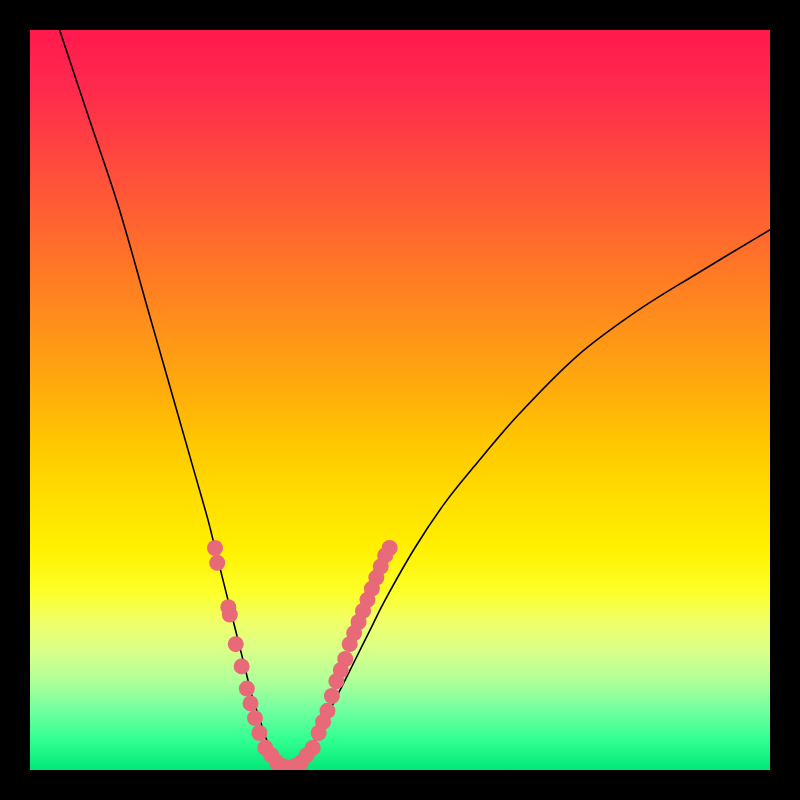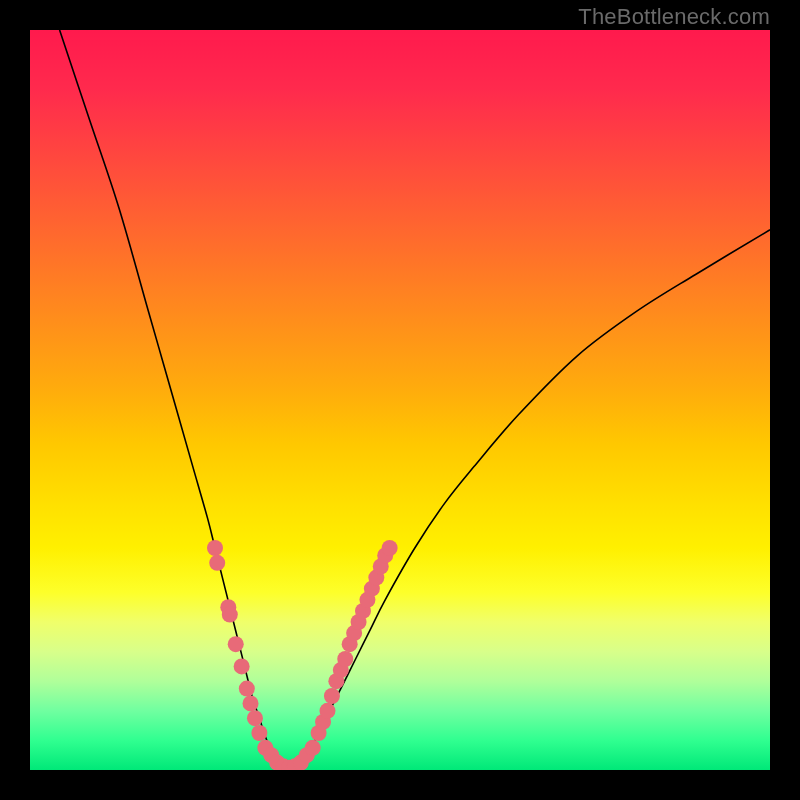--- a/index.html
+++ b/index.html
@@ -69,21 +69,20 @@
   }
   .dot {
     fill: #e86a78;
     stroke: none;
   }
 </style>
 </head>
 <body>
 
 <div class="frame">
-  <div class="watermark">TheBottleneck.com</div>
   <div class="plot-area">
     <svg class="curves" viewBox="0 0 740 740" preserveAspectRatio="none">
       <path id="left-curve" class="curve" d="M 29.6 0 C 34.53333333333333 14.799999999999992, 49.333333333333336 59.199999999999946, 59.2 88.79999999999995 C 69.06666666666666 118.39999999999996, 78.93333333333334 145.53333333333336, 88.8 177.60000000000002 C 98.66666666666666 209.66666666666669, 111 255.3, 118.4 281.2 C 125.80000000000001 307.09999999999997, 128.26666666666665 315.7333333333333, 133.2 332.99999999999994 C 138.13333333333333 350.2666666666666, 143.06666666666666 367.5333333333333, 148 384.8 C 152.93333333333334 402.0666666666667, 157.86666666666667 419.33333333333337, 162.8 436.6 C 167.73333333333335 453.8666666666667, 173.9 474.8333333333333, 177.6 488.4 C 181.29999999999998 501.96666666666664, 182.53333333333333 508.1333333333333, 185 518 C 187.46666666666667 527.8666666666667, 189.93333333333334 537.7333333333333, 192.4 547.6 C 194.86666666666667 557.4666666666667, 197.33333333333334 567.3333333333334, 199.8 577.2 C 202.26666666666668 587.0666666666667, 204.73333333333335 596.9333333333333, 207.20000000000002 606.8 C 209.66666666666669 616.6666666666666, 212.13333333333333 626.5333333333333, 214.6 636.4 C 217.06666666666666 646.2666666666667, 219.53333333333333 657.3666666666667, 222 666 C 224.46666666666667 674.6333333333333, 226.93333333333334 680.8000000000001, 229.4 688.2 C 231.86666666666667 695.6, 234.33333333333334 704.2333333333333, 236.8 710.4 C 239.26666666666668 716.5666666666666, 241.73333333333335 721.5, 244.20000000000002 725.2 C 246.66666666666669 728.9000000000001, 249.13333333333335 730.1333333333333, 251.60000000000002 732.6 C 254.0666666666667 735.0666666666667, 257.76666666666665 738.7666666666667, 259 740"></path>
       <path id="right-curve" class="curve" d="M 259 740 C 260.23333333333335 738.7666666666667, 263.9333333333333 735.0666666666667, 266.4 732.6 C 268.8666666666667 730.1333333333333, 271.33333333333337 727.6666666666667, 273.8 725.2 C 276.26666666666665 722.7333333333333, 278.73333333333335 721.5, 281.2 717.8 C 283.66666666666663 714.0999999999999, 286.1333333333333 707.9333333333333, 288.6 703 C 291.0666666666667 698.0666666666667, 292.3 695.6, 296 688.2 C 299.7 680.8000000000001, 305.8666666666667 668.4666666666667, 310.8 658.6 C 315.73333333333335 648.7333333333333, 320.6666666666667 638.8666666666667, 325.6 629 C 330.53333333333336 619.1333333333333, 335.4666666666667 609.2666666666667, 340.40000000000003 599.4 C 345.33333333333337 589.5333333333333, 347.8 583.3666666666666, 355.2 569.8 C 362.59999999999997 556.2333333333333, 374.93333333333334 534.0333333333333, 384.8 518 C 394.6666666666667 501.9666666666667, 404.53333333333336 487.1666666666667, 414.40000000000003 473.6 C 424.2666666666667 460.03333333333336, 431.6666666666667 451.40000000000003, 444 436.6 C 456.3333333333333 421.8, 471.1333333333334 403.3, 488.40000000000003 384.8 C 505.6666666666667 366.3, 527.8666666666667 342.8666666666666, 547.6 325.59999999999997 C 567.3333333333334 308.3333333333333, 587.0666666666666 294.76666666666665, 606.8 281.2 C 626.5333333333333 267.6333333333333, 643.8 257.76666666666665, 666 244.2 C 688.2 230.63333333333333, 727.6666666666666 207.20000000000005, 740 199.80000000000007"></path>
       <g id="dots">
           <circle cx="185" cy="518" r="8" class="dot"></circle>
           <circle cx="187.22" cy="532.8" r="8" class="dot"></circle>
           <circle cx="198.32000000000002" cy="577.2" r="8" class="dot"></circle>
           <circle cx="199.8" cy="584.6" r="8" class="dot"></circle>
           <circle cx="205.72000000000003" cy="614.2" r="8" class="dot"></circle>

